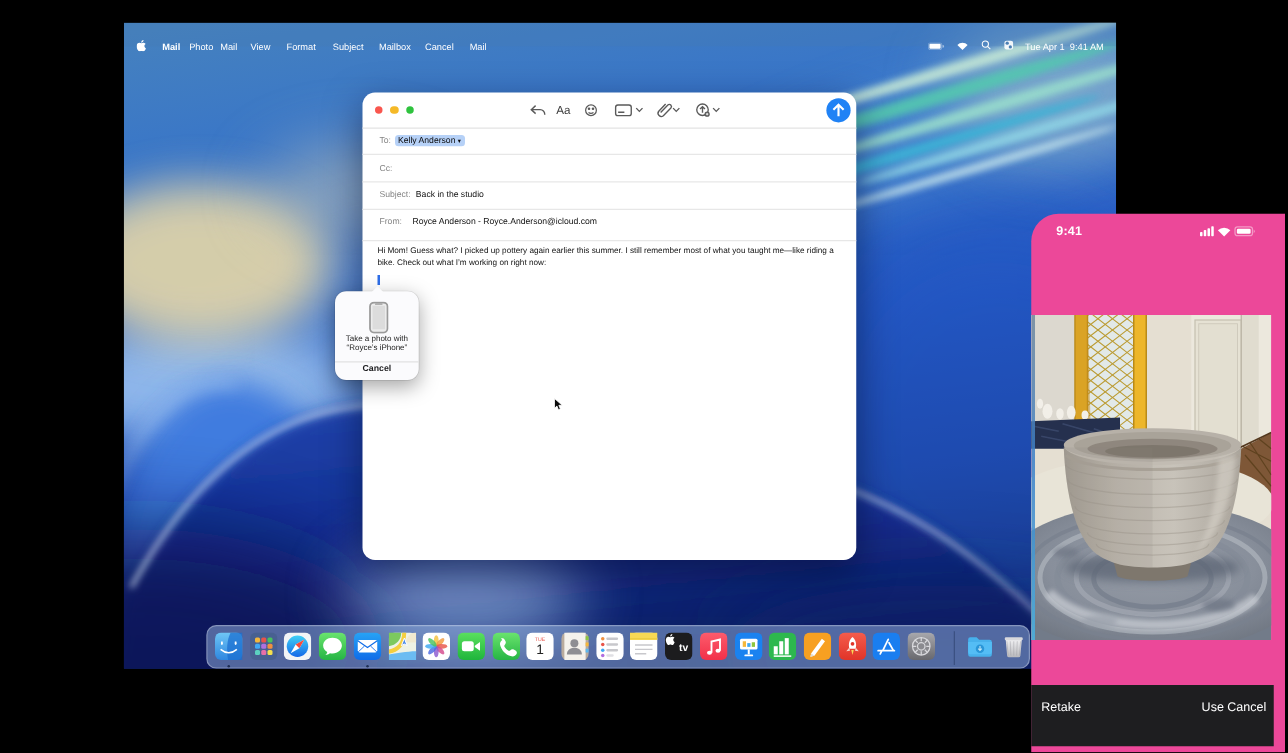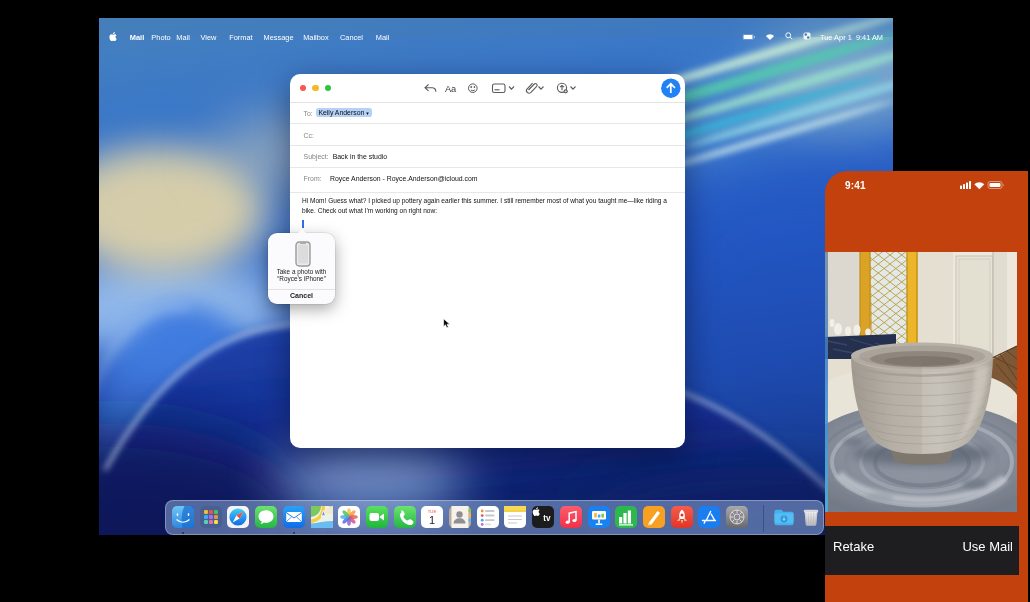--- a/index.html
+++ b/index.html
@@ -9,22 +9,22 @@
 #menubar{position:absolute;left:0;top:10px;width:942px;height:19px;color:#fff;font-size:7.4px}
 .mi{position:absolute;top:0;height:19px;line-height:19.5px;transform:translateX(-50%);white-space:nowrap}
 #dock{position:absolute;left:66px;top:482px;width:659px;height:35px;background:rgba(152,182,226,.5);border:0.5px solid rgba(255,255,255,.3);border-radius:8px}
 .di{position:absolute;top:5px;width:22px;height:22px;border-radius:5px}
 .dot{position:absolute;top:30.5px;width:2.5px;height:2.5px;border-radius:50%;background:rgba(20,35,70,.85)}
 #mailwin{position:absolute;left:290px;top:74px;width:395px;height:373.5px;background:#fff;border-radius:10px;box-shadow:0 10px 30px rgba(0,10,40,.5)}
 .sep{position:absolute;left:0;width:395px;height:1px;background:#e7e7e7}
 .flab{position:absolute;color:#848484;font-size:6.9px;transform:translateY(-50%)}
 .fval{position:absolute;color:#111;font-size:6.9px;transform:translateY(-50%);white-space:nowrap}
 #popover{position:absolute;left:268px;top:233px;width:67px;height:71px;background:#fbfbfd;border-radius:9px;box-shadow:0 5px 16px rgba(0,0,0,.35),0 0 0 0.5px rgba(0,0,0,.12)}
-#iphone{position:absolute;left:825px;top:171px;width:203px;height:431px;background:#c2410c;border-top-left-radius:22px;color:#fff}
-#photobar{position:absolute;left:0px;top:355px;width:194px;height:49px;background:#1e1e20;color:#fff;font-size:13px}
+#iphone{position:absolute;left:825px;top:171px;width:203px;height:431px;background:#ec4899;border-top-left-radius:22px;color:#fff}
+#photobar{position:absolute;left:0px;top:377px;width:194px;height:49px;background:#1e1e20;color:#fff;font-size:10px}
 </style>
 </head>
 <body>
 <div id="stage">
 <div id="desktop">
 <svg width="794" height="517" viewBox="0 0 794 517" style="position:absolute;left:0;top:0">
 <defs>
 <linearGradient id="bg" x1="0" y1="0" x2="0.22" y2="1">
 <stop offset="0" stop-color="#4682be"></stop>
 <stop offset="0.3" stop-color="#3471cc"></stop>
@@ -84,21 +84,21 @@
 </svg>
 <div id="menubar">
 <div class="mi" style="left:14.4px"><svg width="7.5" height="9.2" viewBox="0 0 814 1000" style="vertical-align:-1.2px">
             <path fill="#fff" d="M788.1 340.9c-5.8 4.5-108.2 62.2-108.2 190.5 0 148.4 130.3 200.9 134.2 202.2-.6 3.2-20.7 71.9-68.7 141.9-42.8 61.6-87.5 123.1-155.5 123.1s-85.5-39.5-164-39.5c-76.5 0-103.7 40.8-165.9 40.8s-105.6-57-155.5-127C46.7 790.7 0 663 0 541.8c0-194.4 126.4-297.5 250.8-297.5 66.1 0 121.2 43.4 162.7 43.4 39.5 0 101.1-46 176.3-46 28.5 0 130.9 2.6 198.3 99.2zm-234-181.5c31.1-36.9 53.1-88.1 53.1-139.3 0-7.1-.6-14.3-1.9-20.1-50.6 1.9-110.8 33.7-147.1 75.8-28.5 32.4-55.1 83.6-55.1 135.5 0 7.8 1.3 15.6 1.9 18.1 3.2.6 8.4 1.3 13.6 1.3 45.4 0 102.5-30.4 135.5-71.3z"></path>
           </svg></div>
 <div class="mi" style="left:38px;font-weight:bold">Mail</div>
 <div class="mi" style="left:62px">Photo</div>
 <div class="mi" style="left:84px">Mail</div>
 <div class="mi" style="left:109.4px">View</div>
 <div class="mi" style="left:141.9px">Format</div>
-<div class="mi" style="left:179.5px">Message</div>
+<div class="mi" style="left:179.5px">Subject</div>
 <div class="mi" style="left:216.9px">Mailbox</div>
 <div class="mi" style="left:252.5px">Cancel</div>
 <div class="mi" style="left:283.5px">Mail</div>
 <div class="mi" style="left:649.5px"><svg width="13" height="6" viewBox="0 0 26 12" style="vertical-align:0.5px">
             <rect x="0.5" y="0.5" width="21" height="11" rx="2.5" fill="none" stroke="#fff" stroke-opacity=".5"></rect>
             <rect x="2" y="2" width="18" height="8" rx="1.5" fill="#fff"></rect>
             <path d="M23 3.5 v5 a2.5 2.5 0 0 0 0-5z" fill="#fff" fill-opacity=".5"></path>
           </svg></div>
 <div class="mi" style="left:671px"><svg width="10" height="7.5" viewBox="0 0 20 15">
             <path d="M10 14 L1.8 5.8 A11.6 11.6 0 0 1 18.2 5.8 Z" fill="#fff"></path>
@@ -515,16 +515,16 @@
 <path d="M52 183 a 45 9 0 0 0 90 0"></path>
 </g>
 <path d="M28 112 a 70 14 0 0 0 138 0" stroke="#a8a197" stroke-width="2.5" fill="none" opacity=".85"></path>
 <path d="M26 106 C28 152 38 180 52 191 C63 199 76 202 97 202 L97 106 Z" fill="#8f897f" opacity=".15"></path>
 <path d="M150 115 C148 155 140 180 130 192 C140 184 155 168 162 130 L164 112z" fill="#d9d4cb" opacity=".6" filter="url(#pb2)"></path>
 <rect x="0" y="0" width="3" height="260" fill="url(#sliver)" opacity="0.85"></rect>
 </g>
 </svg>
 <div id="photobar">
 <div style="position:absolute;left:8px;top:13px">Retake</div>
-<div style="position:absolute;right:6px;top:13px">Use Mail</div>
+<div style="position:absolute;right:6px;top:13px">Use Cancel</div>
 </div>
 </div>
 </div>
 
 </body></html>

